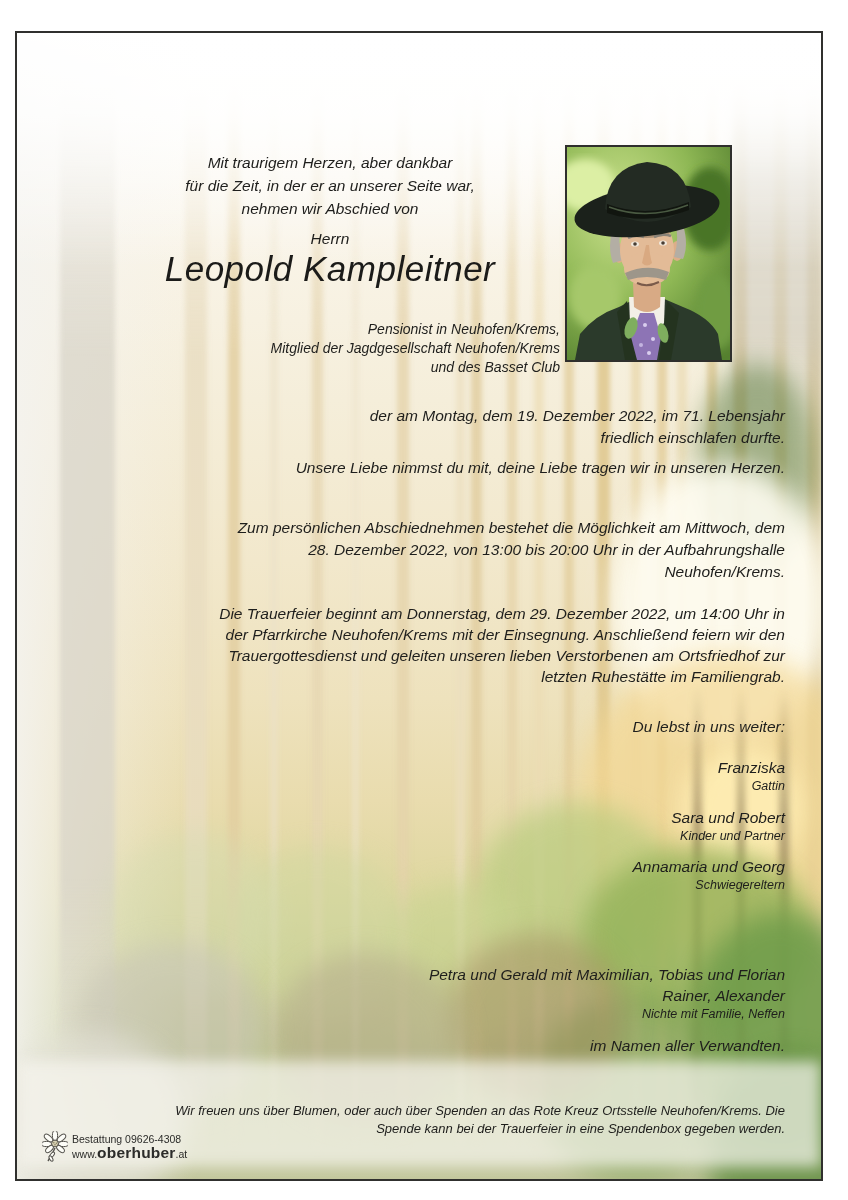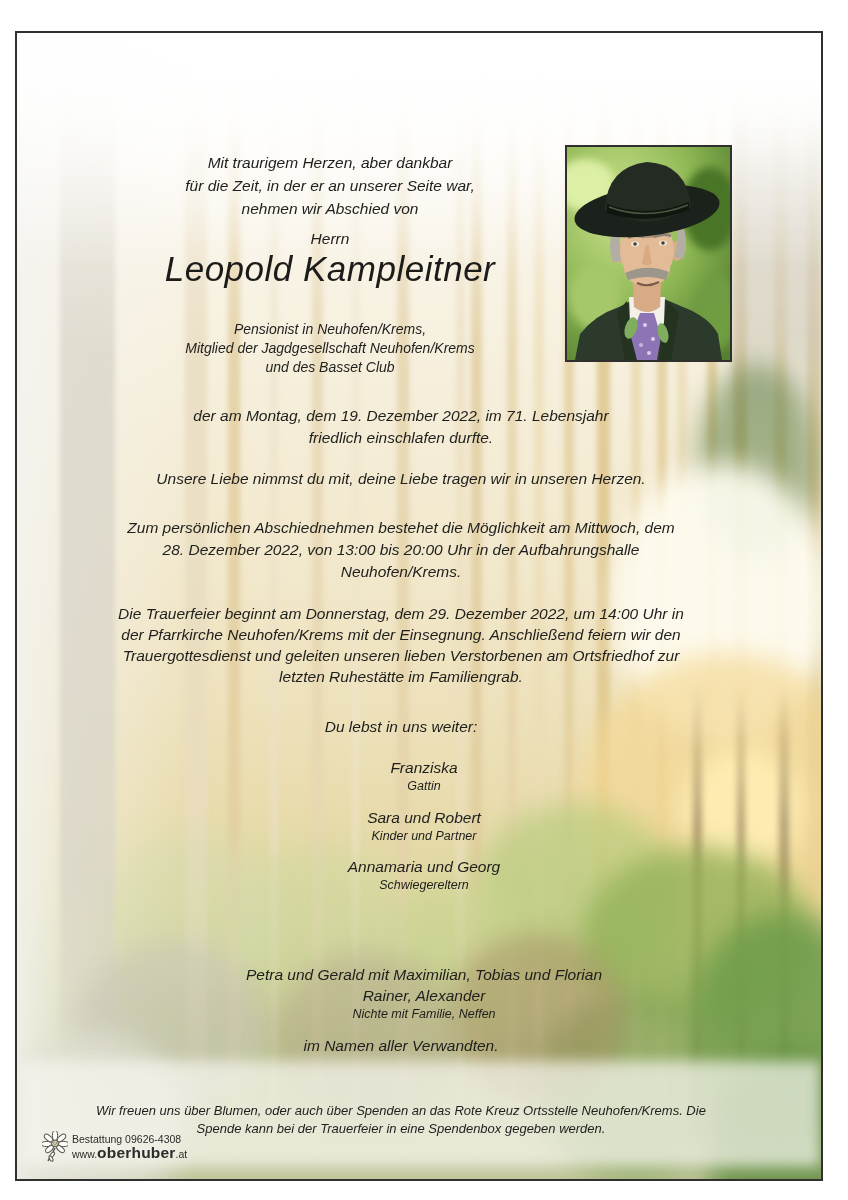--- a/index.html
+++ b/index.html
@@ -78,31 +78,31 @@
   .bush  { left: 690px; top: 1020px; width: 170px; height: 200px; background: #5f8c3e; opacity: 0.8; }
 
   .donband { position: absolute; left: 0; top: 1028px; width: 100%; height: 106px;
     background: rgba(246,245,239,0.72); filter: blur(7px); }
   .topmist { position: absolute; inset: 0;
     background: linear-gradient(to bottom, rgba(255,255,255,0.96) 0px, rgba(255,255,255,0.8) 80px, rgba(255,255,255,0) 235px); }
 
   
   .txt { position: absolute; text-align: center; white-space: nowrap; font-style: italic; }
   .colL { left: 83px; width: 460px; }
-  .full { left: 0; width: 768px; }
+  .full { left: 0; width: 768px; text-align: right; }
   .t-intro { top: 118px; font-size: 15.5px; line-height: 23px; }
   .t-herrn { top: 197px; font-size: 15.5px; }
   .t-name  { top: 215px; font-size: 35px; line-height: 42px; letter-spacing: 0.5px; color: #1b1b19; }
-  .t-desc  { top: 287px; font-size: 14px; line-height: 19px; }
+  .t-desc  { top: 287px; font-size: 14px; line-height: 19px; text-align: right; }
   .t-death { top: 372px; font-size: 15.5px; line-height: 22px; }
-  .t-love  { top: 437px; font-size: 15.5px; }
+  .t-love  { top: 426px; font-size: 15.5px; }
   .t-view  { top: 484px; font-size: 15.5px; line-height: 22px; }
   .t-fune  { top: 570px; font-size: 15.5px; line-height: 21px; }
   .t-remb  { top: 685px; font-size: 15.5px; }
-  .mourner { font-size: 15.5px; line-height: 21px; padding-left: 23px; }
+  .mourner { font-size: 15.5px; line-height: 21px; }
   .m1 { top: 724px; } .m2 { top: 774px; } .m3 { top: 823px; }
   .m4 { top: 866px; } .m5 { top: 931px; }
   .rel { font-size: 12.5px; line-height: 17px; }
   .t-clos  { top: 1004px; font-size: 15.5px; }
   .t-don   { top: 1069px; font-size: 13px; line-height: 18px; }
 
   
   .photo { position: absolute; left: 548px; top: 112px; width: 163px; height: 213px;
     border: 2px solid #2f2f2d; box-sizing: content-box; }
   .photo svg { display: block; }

